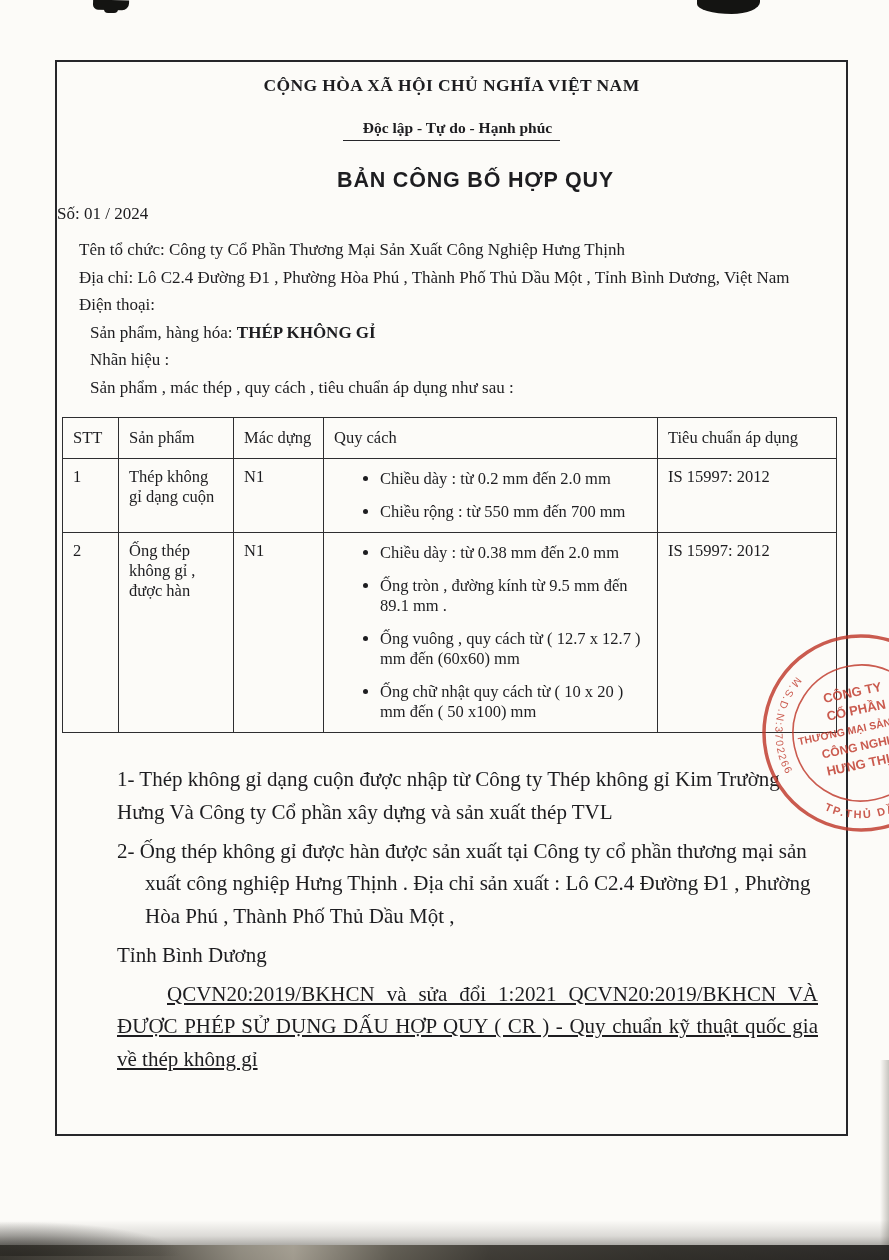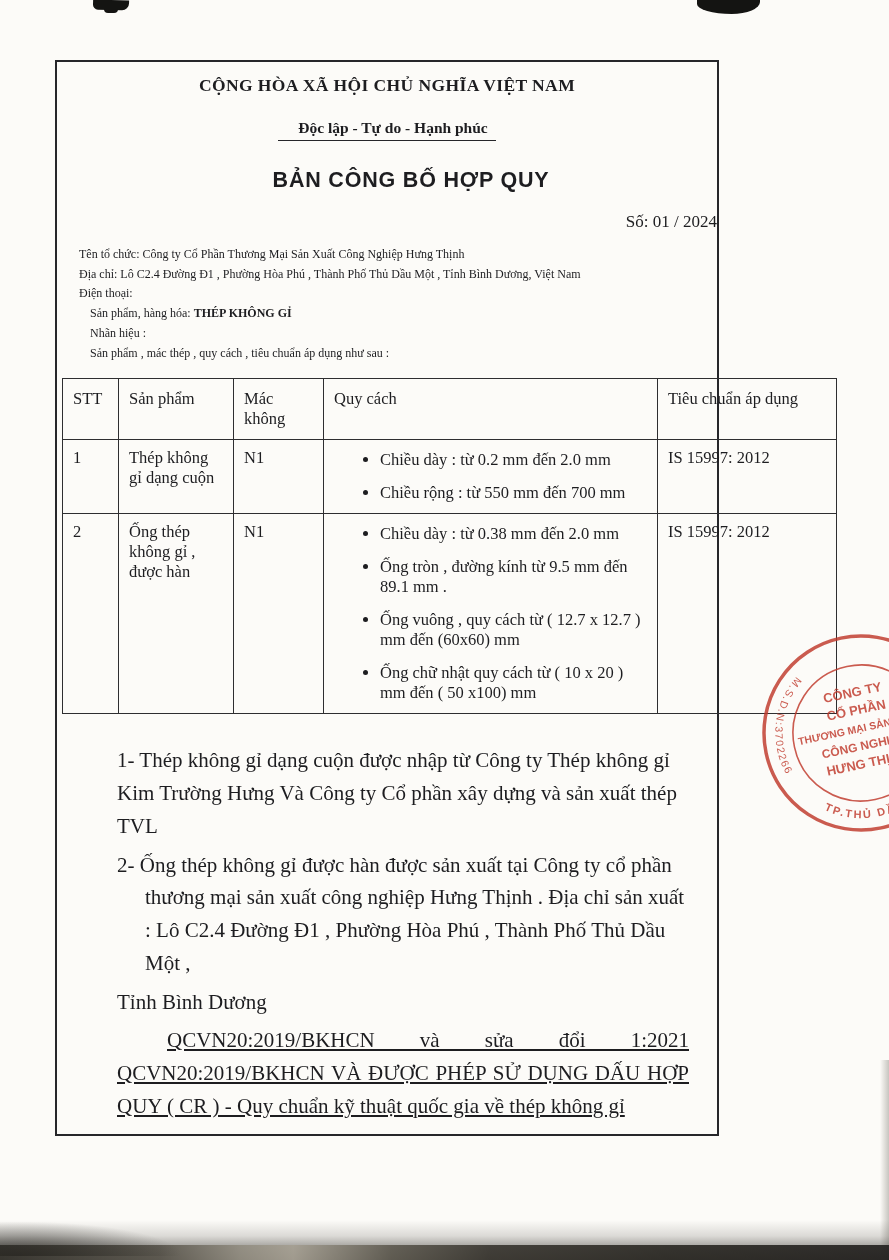--- a/index.html
+++ b/index.html
@@ -29,39 +29,39 @@
     position:absolute; left:0; bottom:4px; width:180px; height:34px;
     background:radial-gradient(ellipse at 10% 100%, rgba(42,40,35,.85), rgba(42,40,35,0) 72%);
   }
   .art-right-edge {
     position:absolute; right:0; top:1060px; width:9px; height:200px;
     background:linear-gradient(to left, rgba(100,96,86,.35), rgba(100,96,86,0));
   }
 
   
   .frame {
-    position:absolute; left:55px; top:60px; width:664px; height:1076px;
+    position:absolute; left:55px; top:60px; width:793px; height:1076px;
     border:2px solid #26262a; box-sizing:border-box; padding-top:13px;
   }
 
   .nat-header { text-align:center; }
   .country { font-weight:bold; font-size:17.5px; letter-spacing:.4px; }
   .motto {
     display:inline-block; font-weight:bold; font-size:15.5px; margin-top:5px;
     border-bottom:1.8px solid #26262a; padding:0 8px 3px 20px;
   }
 
   .doc-title {
     text-align:center; margin-top:27px;
     font-family:"Liberation Sans", sans-serif; font-weight:bold;
     font-size:21.5px; letter-spacing:.8px;padding-left:48px;
   }
-  .doc-number { text-align:right; font-size:17px; margin-top:19px; }
-
-  .intro { margin:13px 26px 16px 22px; font-size:12px; line-height:1.56; }
+  .doc-number { text-align:left; font-size:17px; margin-top:11px; }
+
+  .intro { margin:13px 26px 16px 22px; font-size:17px; line-height:1.56; }
   .intro p { margin:1px 0; }
   .intro .indent { margin-left:11px; }
   .bold { font-weight:bold; }
 
   
   table.spec {
     border-collapse:collapse; table-layout:fixed;
     width:774px; margin:12px 0 0 5px; font-size:16.5px;
   }
   table.spec th, table.spec td {
@@ -134,21 +134,21 @@
         <col class="c-stt">
           <col class="c-sp">
           <col class="c-mt">
           <col class="c-qc">
           <col class="c-tc">
       </colgroup>
       <thead>
         <tr>
           <th class="stt">STT</th>
           <th>Sản phẩm</th>
-          <th>Mác không</th>
+          <th>Mác dựng</th>
           <th>Quy cách</th>
           <th>Tiêu chuẩn áp dụng</th>
         </tr>
       </thead>
       <tbody>
         <tr>
           <td class="stt">1</td>
           <td class="sp">Thép không gỉ dạng cuộn</td>
           <td class="mt">N1</td>
           <td>

